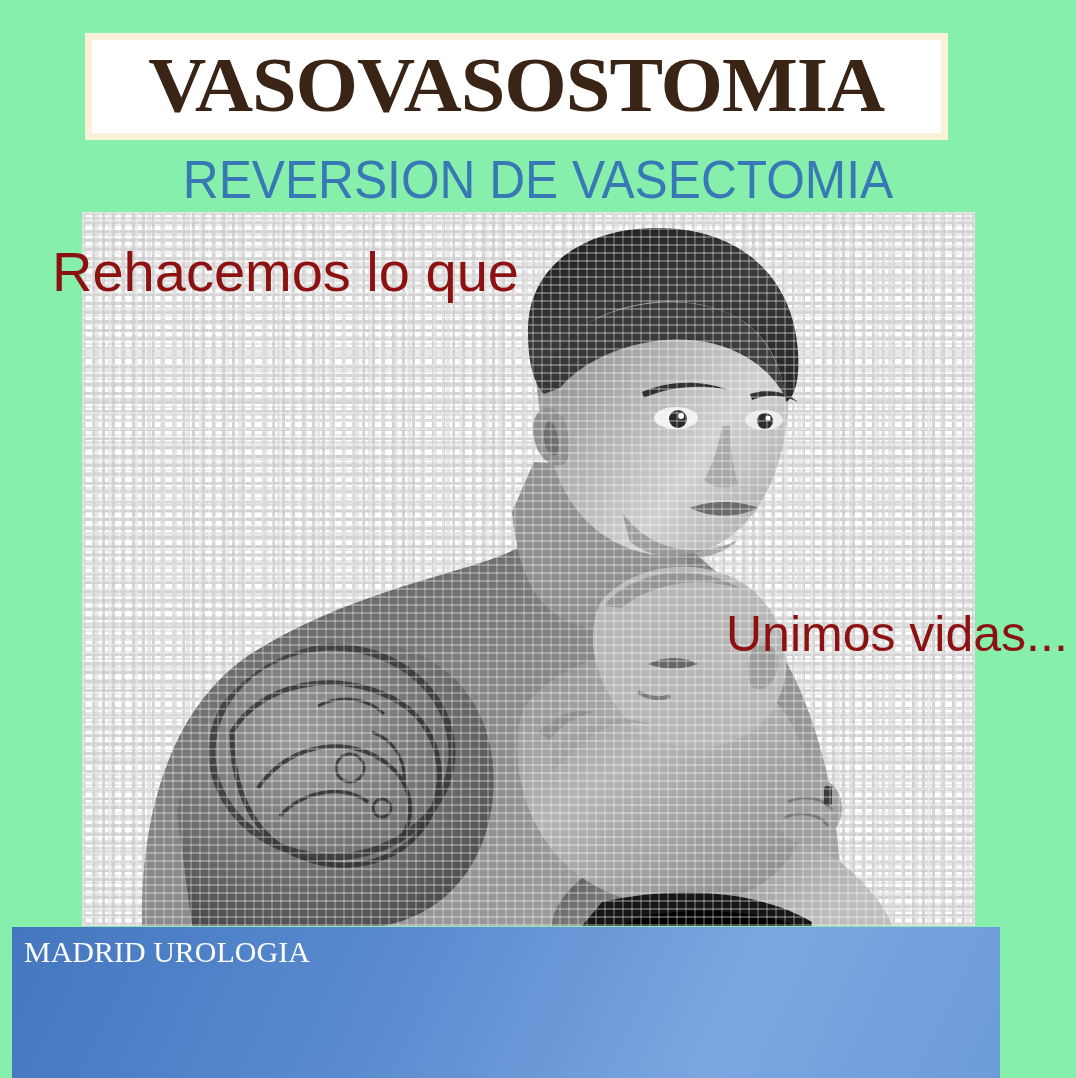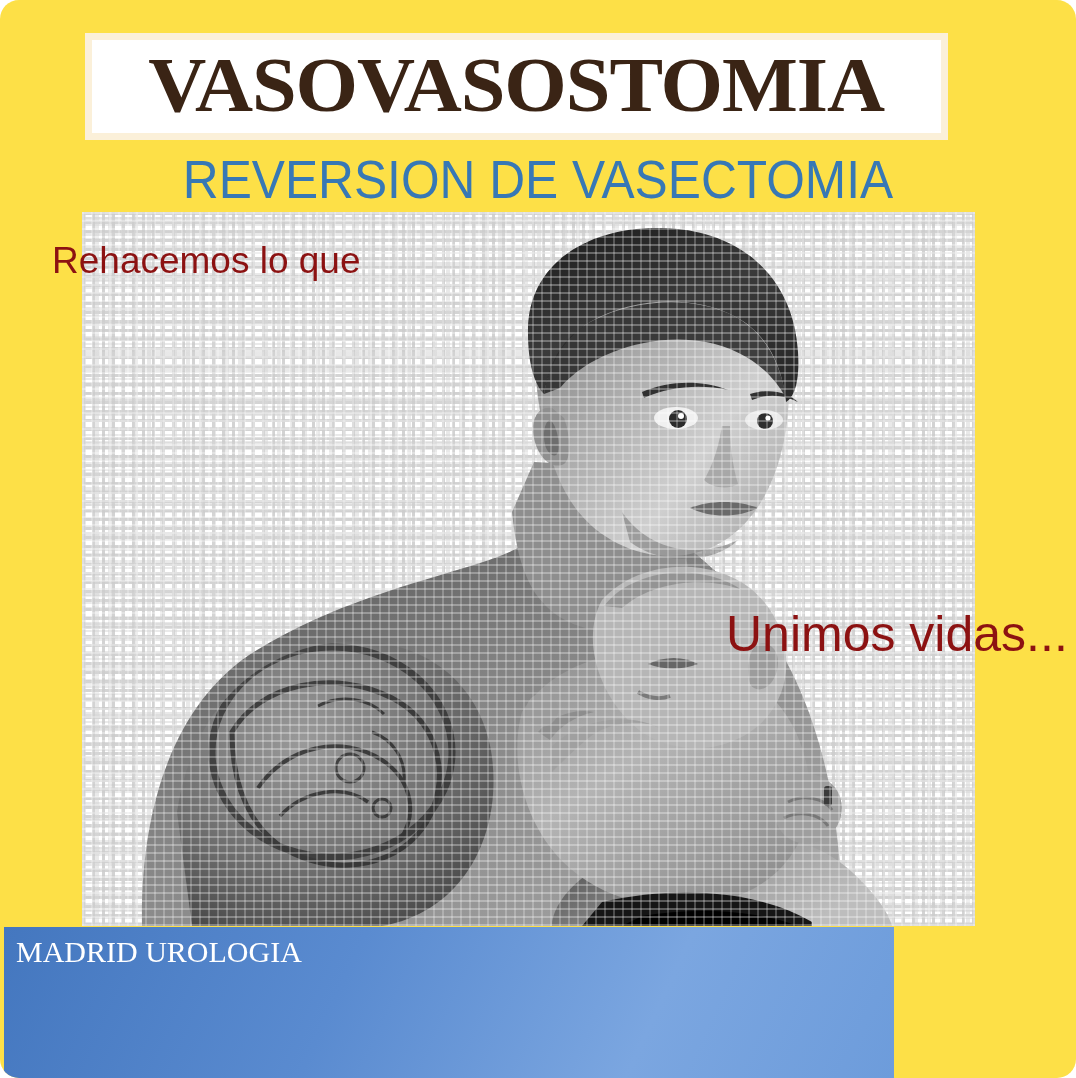--- a/index.html
+++ b/index.html
@@ -3,21 +3,21 @@
 <meta charset="utf-8">
 <title>Vasovasostomia</title>
 <style>
   html,body{margin:0;padding:0;}
   body{
     width:1076px;height:1078px;
     background:#ffffff;
     font-family:"Liberation Sans", sans-serif;
     overflow:hidden;
   }
-  .poster{position:relative;width:1076px;height:1078px;background:#fde047;overflow:hidden;border-radius:19px;}
+  .poster{position:relative;width:1076px;height:1078px;background:#86efac;overflow:hidden;}
 
   
   .title-box{
     position:absolute;left:85px;top:33px;width:863px;height:107px;
     border:7px solid #fbf0d9;
     background:#ffffff;
     box-sizing:border-box;
     display:flex;align-items:center;justify-content:center;
   }
   .title-text{
@@ -78,26 +78,26 @@
 
   
   .tagline{
     position:absolute;
     font-family:"Liberation Sans", sans-serif;
     color:#8c1212;
     line-height:1.14;
     white-space:pre;
     z-index:6;
   }
-  .tagline-left{left:52px;top:240px;font-size:37px;}
+  .tagline-left{left:52px;top:240px;font-size:56px;}
   .tagline-right{left:726px;top:606px;font-size:50px;}
 
   
   .banner{
-    position:absolute;left:4px;top:927px;width:890px;height:151px;
+    position:absolute;left:12px;top:927px;width:988px;height:151px;
     background:linear-gradient(115deg,#4477bf 0%,#5a8bd0 38%,#7ba6e0 72%,#6d9cdb 100%);
     overflow:hidden;
   }
   .banner-text{
     position:absolute;left:12px;top:8px;
     font-family:"Liberation Serif", serif;
     color:#ffffff;
     font-size:30px;
     line-height:34px;
   }

